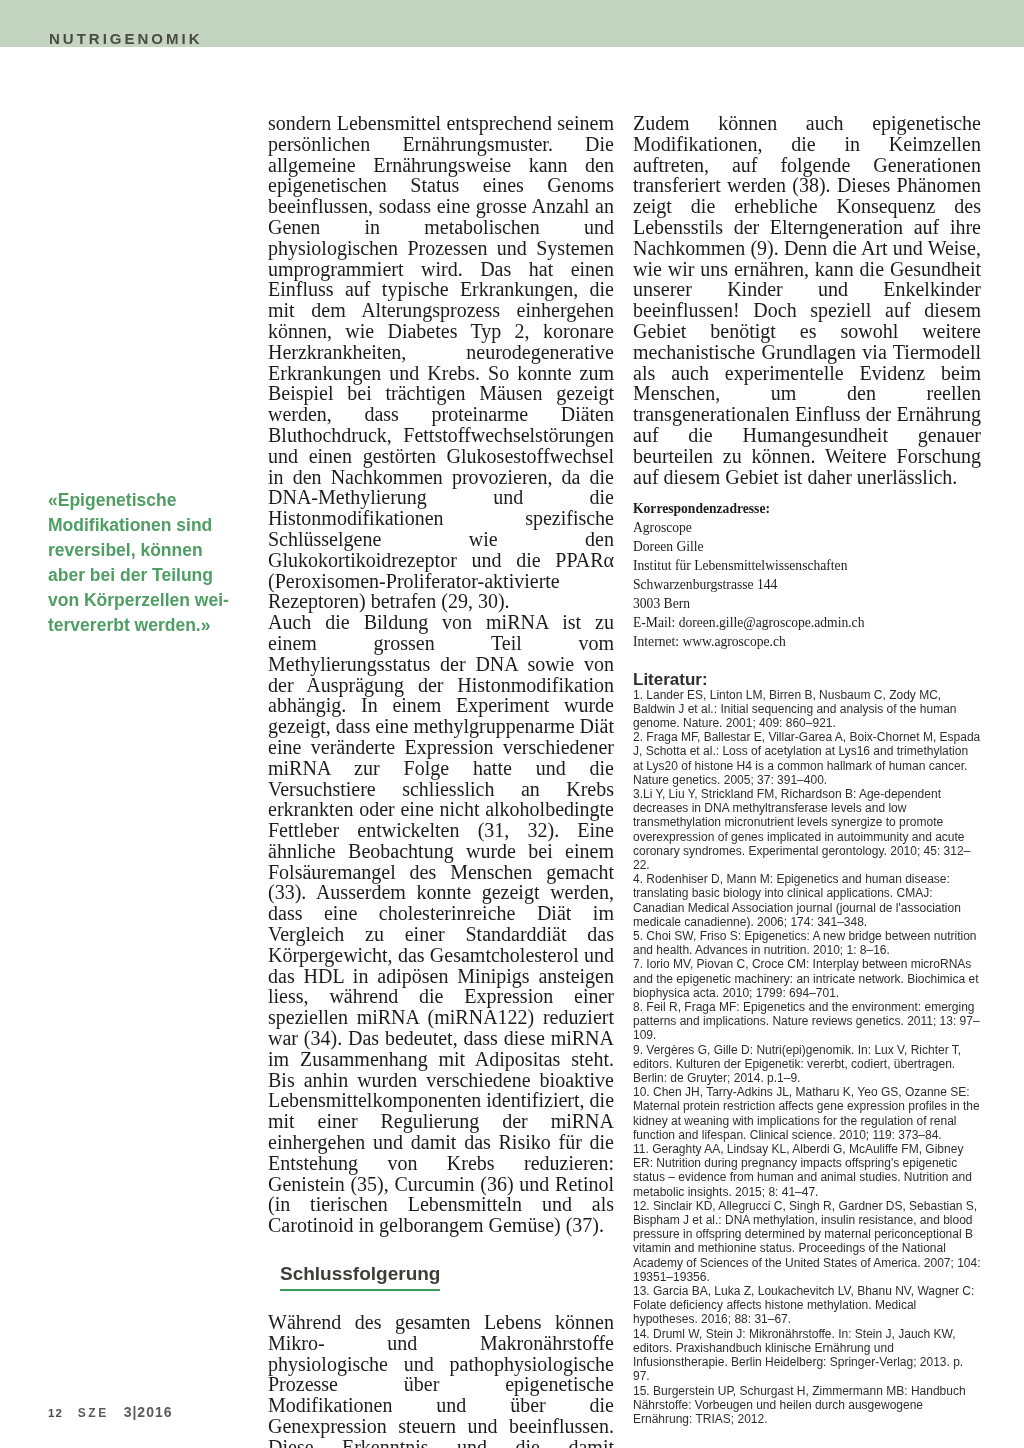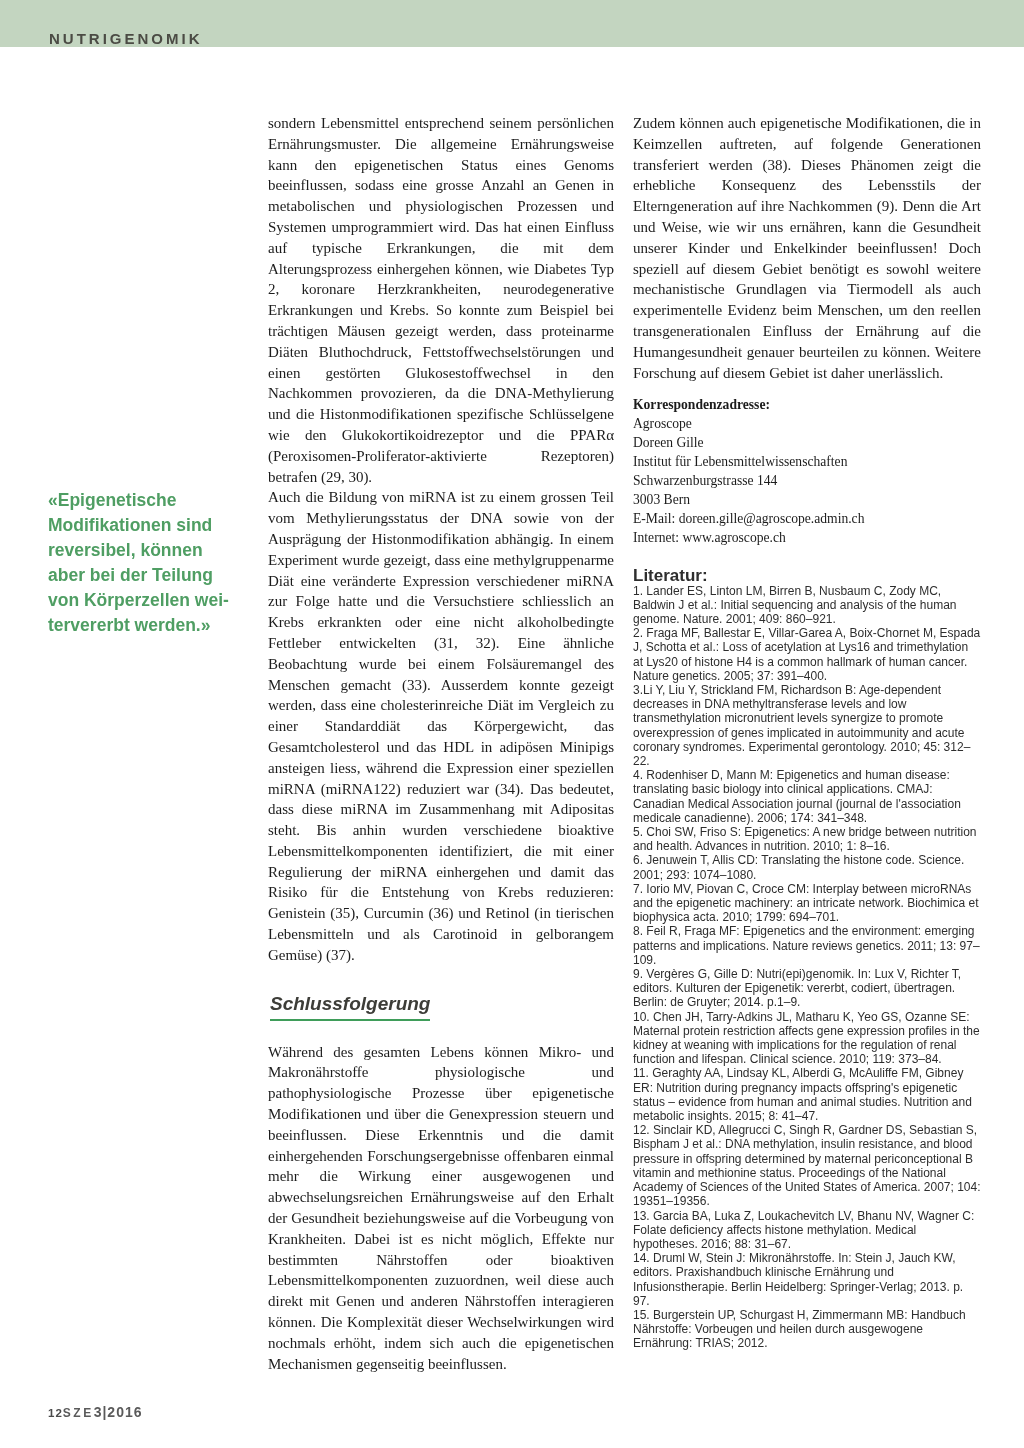--- a/index.html
+++ b/index.html
@@ -30,30 +30,29 @@
     font-weight:700;font-size:17.5px;line-height:25px;
     color:#4f9e63;
     white-space:pre-line;
   }
   
   .col{position:absolute;top:113px;}
   .col1{left:268px;width:346px;}
   .col2{left:633px;width:348px;}
   .body-par{
     margin:0;
-    font-size:15px;line-height:20.8px;
+    font-size:20px;line-height:20.8px;
     text-align:justify;
     color:#1c1c1c;
   }
   .heading{
-    margin:27px 0 21px 2px;
+    margin:27px 0 21px 12px;
     font-family:"Liberation Sans", sans-serif;
     font-weight:700;font-size:19px;
     color:#3d3d38;
-    font-style:italic;
   }
   .heading-text{
     display:inline-block;
     padding-bottom:4px;
     border-bottom:2px solid #3f9d5a;
   }
   
   .correspondence{margin-top:12px;}
   .corr-title{
     font-weight:700;font-size:13.6px;line-height:19px;color:#1c1c1c;
@@ -69,21 +68,21 @@
     font-family:"Liberation Sans", sans-serif;
     font-size:12px;line-height:14.2px;
     color:#2e2e2e;
     text-align:left;
   }
   
   .pagefooter{
     position:absolute;left:48px;top:1404px;
     font-family:"Liberation Sans", sans-serif;
     color:#4a4a4a;
-    display:flex;align-items:baseline;gap:0;
+    display:flex;align-items:baseline;gap:15px;
   }
   .pageno{font-size:11.5px;font-weight:700;letter-spacing:1px;}
   .journal{font-size:12px;font-weight:700;letter-spacing:2.5px;color:#5a5a5a;}
   .issue{font-size:14px;font-weight:700;letter-spacing:1px;color:#5a5a5a;}
 </style>
 </head>
 <body>
 
 <header class="topbar">
   <span class="topbar-label">NUTRIGENOMIK</span>
@@ -128,21 +127,20 @@
   </div>
 
   <div class="literature">
     <div class="lit-title">Literatur:</div>
     <div>
         <div class="ref">1. Lander ES, Linton LM, Birren B, Nusbaum C, Zody MC, Baldwin J et al.: Initial sequencing and analysis of the human genome. Nature. 2001; 409: 860–921.</div>
         <div class="ref">2. Fraga MF, Ballestar E, Villar-Garea A, Boix-Chornet M, Espada J, Schotta et al.: Loss of acetylation at Lys16 and trimethylation at Lys20 of histone H4 is a common hallmark of human cancer. Nature genetics. 2005; 37: 391–400.</div>
         <div class="ref">3.Li Y, Liu Y, Strickland FM, Richardson B: Age-dependent decreases in DNA methyltransferase levels and low transmethylation micronutrient levels synergize to promote overexpression of genes implicated in autoimmunity and acute coronary syndromes. Experimental gerontology. 2010; 45: 312–22.</div>
         <div class="ref">4. Rodenhiser D, Mann M: Epigenetics and human disease: translating basic biology into clinical applications. CMAJ: Canadian Medical Association journal (journal de l'association medicale canadienne). 2006; 174: 341–348.</div>
         <div class="ref">5. Choi SW, Friso S: Epigenetics: A new bridge between nutrition and health. Advances in nutrition. 2010; 1: 8–16.</div>
-        <div class="ref">6. Jenuwein T, Allis CD: Translating the histone code. Science. 2001; 293: 1074–1080.</div>
         <div class="ref">7. Iorio MV, Piovan C, Croce CM: Interplay between microRNAs and the epigenetic machinery: an intricate network. Biochimica et biophysica acta. 2010; 1799: 694–701.</div>
         <div class="ref">8. Feil R, Fraga MF: Epigenetics and the environment: emerging patterns and implications. Nature reviews genetics. 2011; 13: 97–109.</div>
         <div class="ref">9. Vergères G, Gille D: Nutri(epi)genomik. In: Lux V, Richter T, editors. Kulturen der Epigenetik: vererbt, codiert, übertragen. Berlin: de Gruyter; 2014. p.1–9.</div>
         <div class="ref">10. Chen JH, Tarry-Adkins JL, Matharu K, Yeo GS, Ozanne SE: Maternal protein restriction affects gene expression profiles in the kidney at weaning with implications for the regulation of renal function and lifespan. Clinical science. 2010; 119: 373–84.</div>
         <div class="ref">11. Geraghty AA, Lindsay KL, Alberdi G, McAuliffe FM, Gibney ER: Nutrition during pregnancy impacts offspring's epigenetic status – evidence from human and animal studies. Nutrition and metabolic insights. 2015; 8: 41–47.</div>
         <div class="ref">12. Sinclair KD, Allegrucci C, Singh R, Gardner DS, Sebastian S, Bispham J et al.: DNA methylation, insulin resistance, and blood pressure in offspring determined by maternal periconceptional B vitamin and methionine status. Proceedings of the National Academy of Sciences of the United States of America. 2007; 104: 19351–19356.</div>
         <div class="ref">13. Garcia BA, Luka Z, Loukachevitch LV, Bhanu NV, Wagner C: Folate deficiency affects histone methylation. Medical hypotheses. 2016; 88: 31–67.</div>
         <div class="ref">14. Druml W, Stein J: Mikronährstoffe. In: Stein J, Jauch KW, editors. Praxishandbuch klinische Ernährung und Infusionstherapie. Berlin Heidelberg: Springer-Verlag; 2013. p. 97.</div>
         <div class="ref">15. Burgerstein UP, Schurgast H, Zimmermann MB: Handbuch Nährstoffe: Vorbeugen und heilen durch ausgewogene Ernährung: TRIAS; 2012.</div>
       </div>

